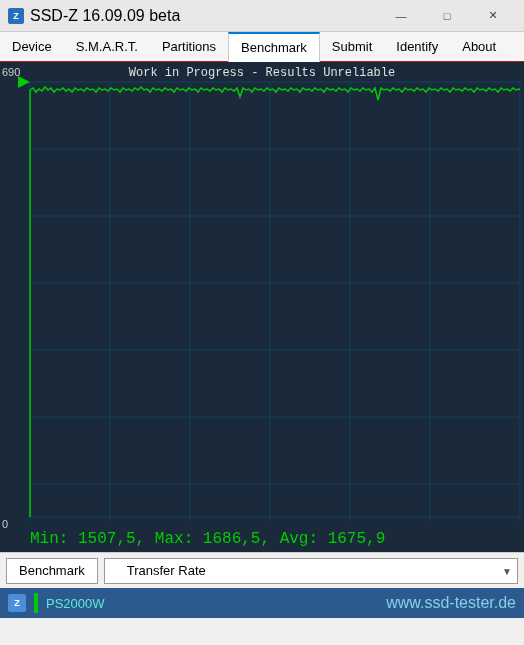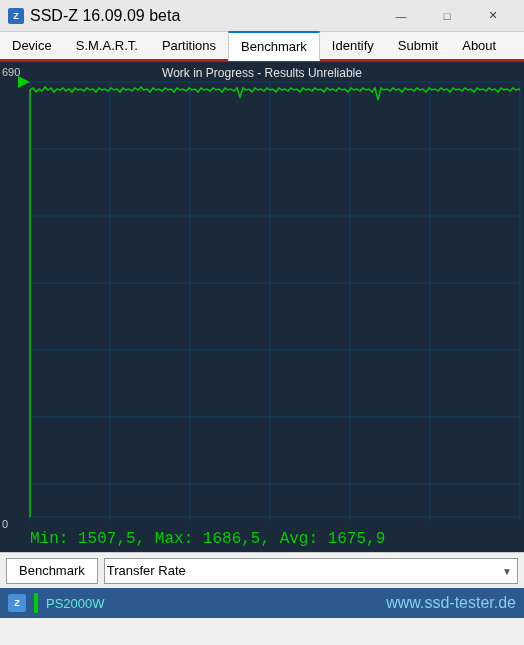--- a/index.html
+++ b/index.html
@@ -56,21 +56,21 @@
       background: transparent;
       border: none;
     }
 
     
     .menubar {
       background: #f5f5f5;
       height: 30px;
       display: flex;
       align-items: center;
-      border-bottom: 3px solid #b91c1c;
+      border-bottom: 1px solid #b91c1c;
     }
     .menu-item {
       padding: 4px 12px;
       cursor: pointer;
       color: #000;
       font-size: 13px;
       height: 30px;
       display: flex;
       align-items: center;
     }
@@ -91,20 +91,21 @@
     }
 
     .chart-label-top {
       position: absolute;
       top: 4px;
       left: 50%;
       transform: translateX(-50%);
       color: #e0e0e0;
       font-size: 12px;
       white-space: nowrap;
+      font-family: Liberation Mono, monospace;
     }
     .chart-label-y-top {
       position: absolute;
       top: 4px;
       left: 2px;
       color: #ccc;
       font-size: 11px;
       text-align: right;
     }
     .chart-label-y-bottom {
@@ -155,21 +156,21 @@
 
     .dropdown-container {
       flex: 1;
       position: relative;
     }
     .dropdown {
       width: 100%;
       height: 26px;
       border: 1px solid #999;
       background: #fff;
-      padding: 0 24px 0 2px;
+      padding: 0 24px 0 22px;
       font-size: 13px;
       appearance: none;
       cursor: pointer;
     }
     .dropdown-arrow {
       position: absolute;
       right: 6px;
       top: 50%;
       transform: translateY(-50%);
       pointer-events: none;
@@ -227,22 +228,22 @@
     <button class="titlebar-btn">□</button>
     <button class="titlebar-btn close">✕</button>
   </div>
 </div>
 
 <div class="menubar">
   <div class="menu-item">Device</div>
   <div class="menu-item">S.M.A.R.T.</div>
   <div class="menu-item">Partitions</div>
   <div class="menu-item active">Benchmark</div>
+  <div class="menu-item">Submit</div>
   <div class="menu-item">Identify</div>
-  <div class="menu-item">Submit</div>
   <div class="menu-item">About</div>
 </div>
 
 <div class="chart-container">
   <span class="chart-label-top">Work in Progress - Results Unreliable</span>
   <span class="chart-label-y-top">690</span>
   <span class="chart-label-y-bottom">0</span>
   <span class="chart-label-bottom">Min: 1507,5, Max: 1686,5, Avg: 1675,9</span>
 
   <svg class="chart-svg" viewBox="0 0 524 490" preserveAspectRatio="none">

